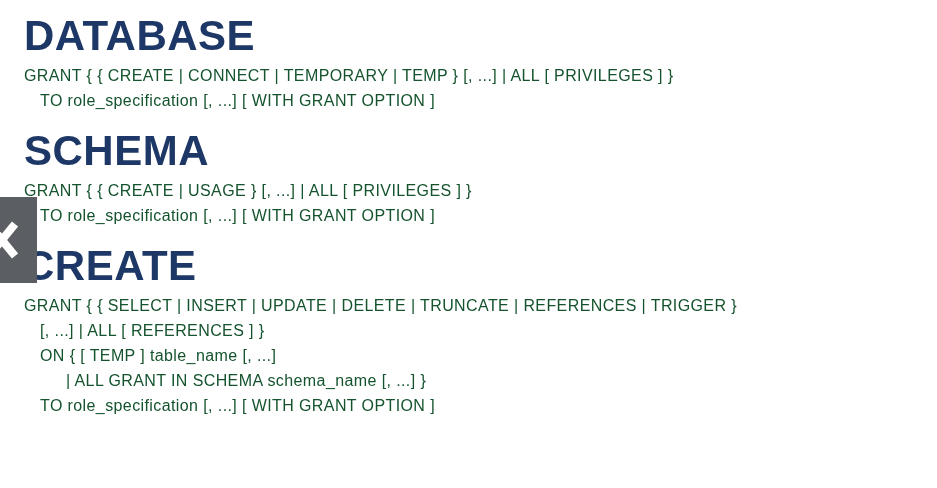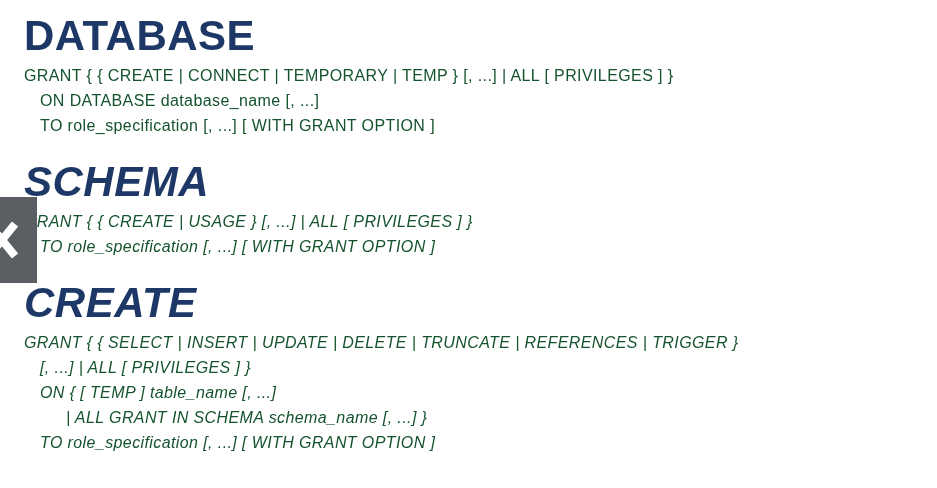--- a/index.html
+++ b/index.html
@@ -17,21 +17,21 @@
     height: 488px;
     background: #ffffff;
   }
   .content {
     position: absolute;
     top: 12px;
     left: 24px;
     right: 0;
   }
   section.sql-section { margin: 0; }
-  section.sql-section + section.sql-section { margin-top: 20px; font-style: italic; }
+  section.sql-section + section.sql-section { margin-top: 14px; }
   h1.section-heading {
     margin: 0 0 3px 0;
     font-size: 42px;
     line-height: 48px;
     font-weight: bold;
     letter-spacing: 0.5px;
     color: #1d3866;
   }
   .syntax-line {
     font-size: 16px;
@@ -63,34 +63,33 @@
 </head>
 <body>
 
 <div class="page">
 
   <div class="content">
 
     <section class="sql-section">
       <h1 class="section-heading">DATABASE</h1>
       <div class="syntax-line ind0">GRANT { { CREATE | CONNECT | TEMPORARY | TEMP } [, ...] | ALL [ PRIVILEGES ] }</div>
-      <div class="syntax-line ind1">ON DATABASE database_name [, ...]</div>
       <div class="syntax-line ind1">TO role_specification [, ...] [ WITH GRANT OPTION ]</div>
     </section>
 
     <section class="sql-section">
       <h1 class="section-heading">SCHEMA</h1>
       <div class="syntax-line ind0">GRANT { { CREATE | USAGE } [, ...] | ALL [ PRIVILEGES ] }</div>
       <div class="syntax-line ind1">TO role_specification [, ...] [ WITH GRANT OPTION ]</div>
     </section>
 
     <section class="sql-section">
       <h1 class="section-heading">CREATE</h1>
       <div class="syntax-line ind0">GRANT { { SELECT | INSERT | UPDATE | DELETE | TRUNCATE | REFERENCES | TRIGGER }</div>
-      <div class="syntax-line ind1">[, ...] | ALL [ PRIVILEGES ] }</div>
+      <div class="syntax-line ind1">[, ...] | ALL [ REFERENCES ] }</div>
       <div class="syntax-line ind1">ON { [ TEMP ] table_name [, ...]</div>
       <div class="syntax-line ind2">| ALL GRANT IN SCHEMA schema_name [, ...] }</div>
       <div class="syntax-line ind1">TO role_specification [, ...] [ WITH GRANT OPTION ]</div>
     </section>
 
   </div>
 
   <div class="overlay-tab">
     <svg width="34" height="40" viewBox="0 0 34 40">
       <line x1="4" y1="4" x2="30" y2="36" stroke="#ffffff" stroke-width="8"></line>

